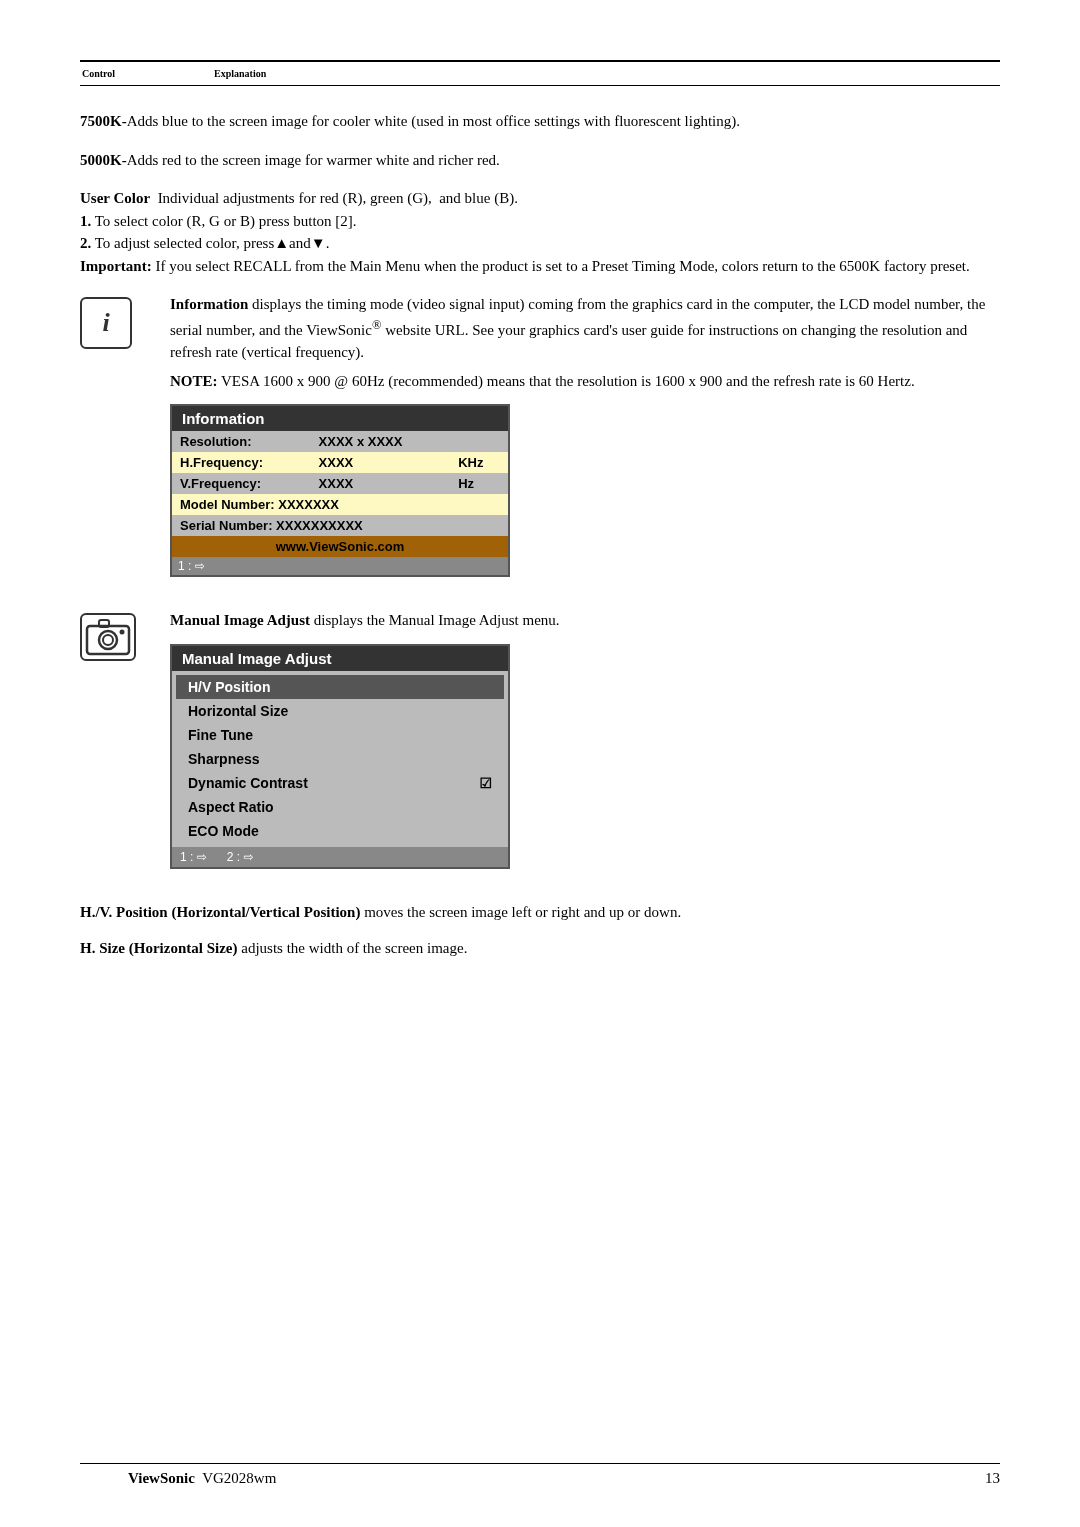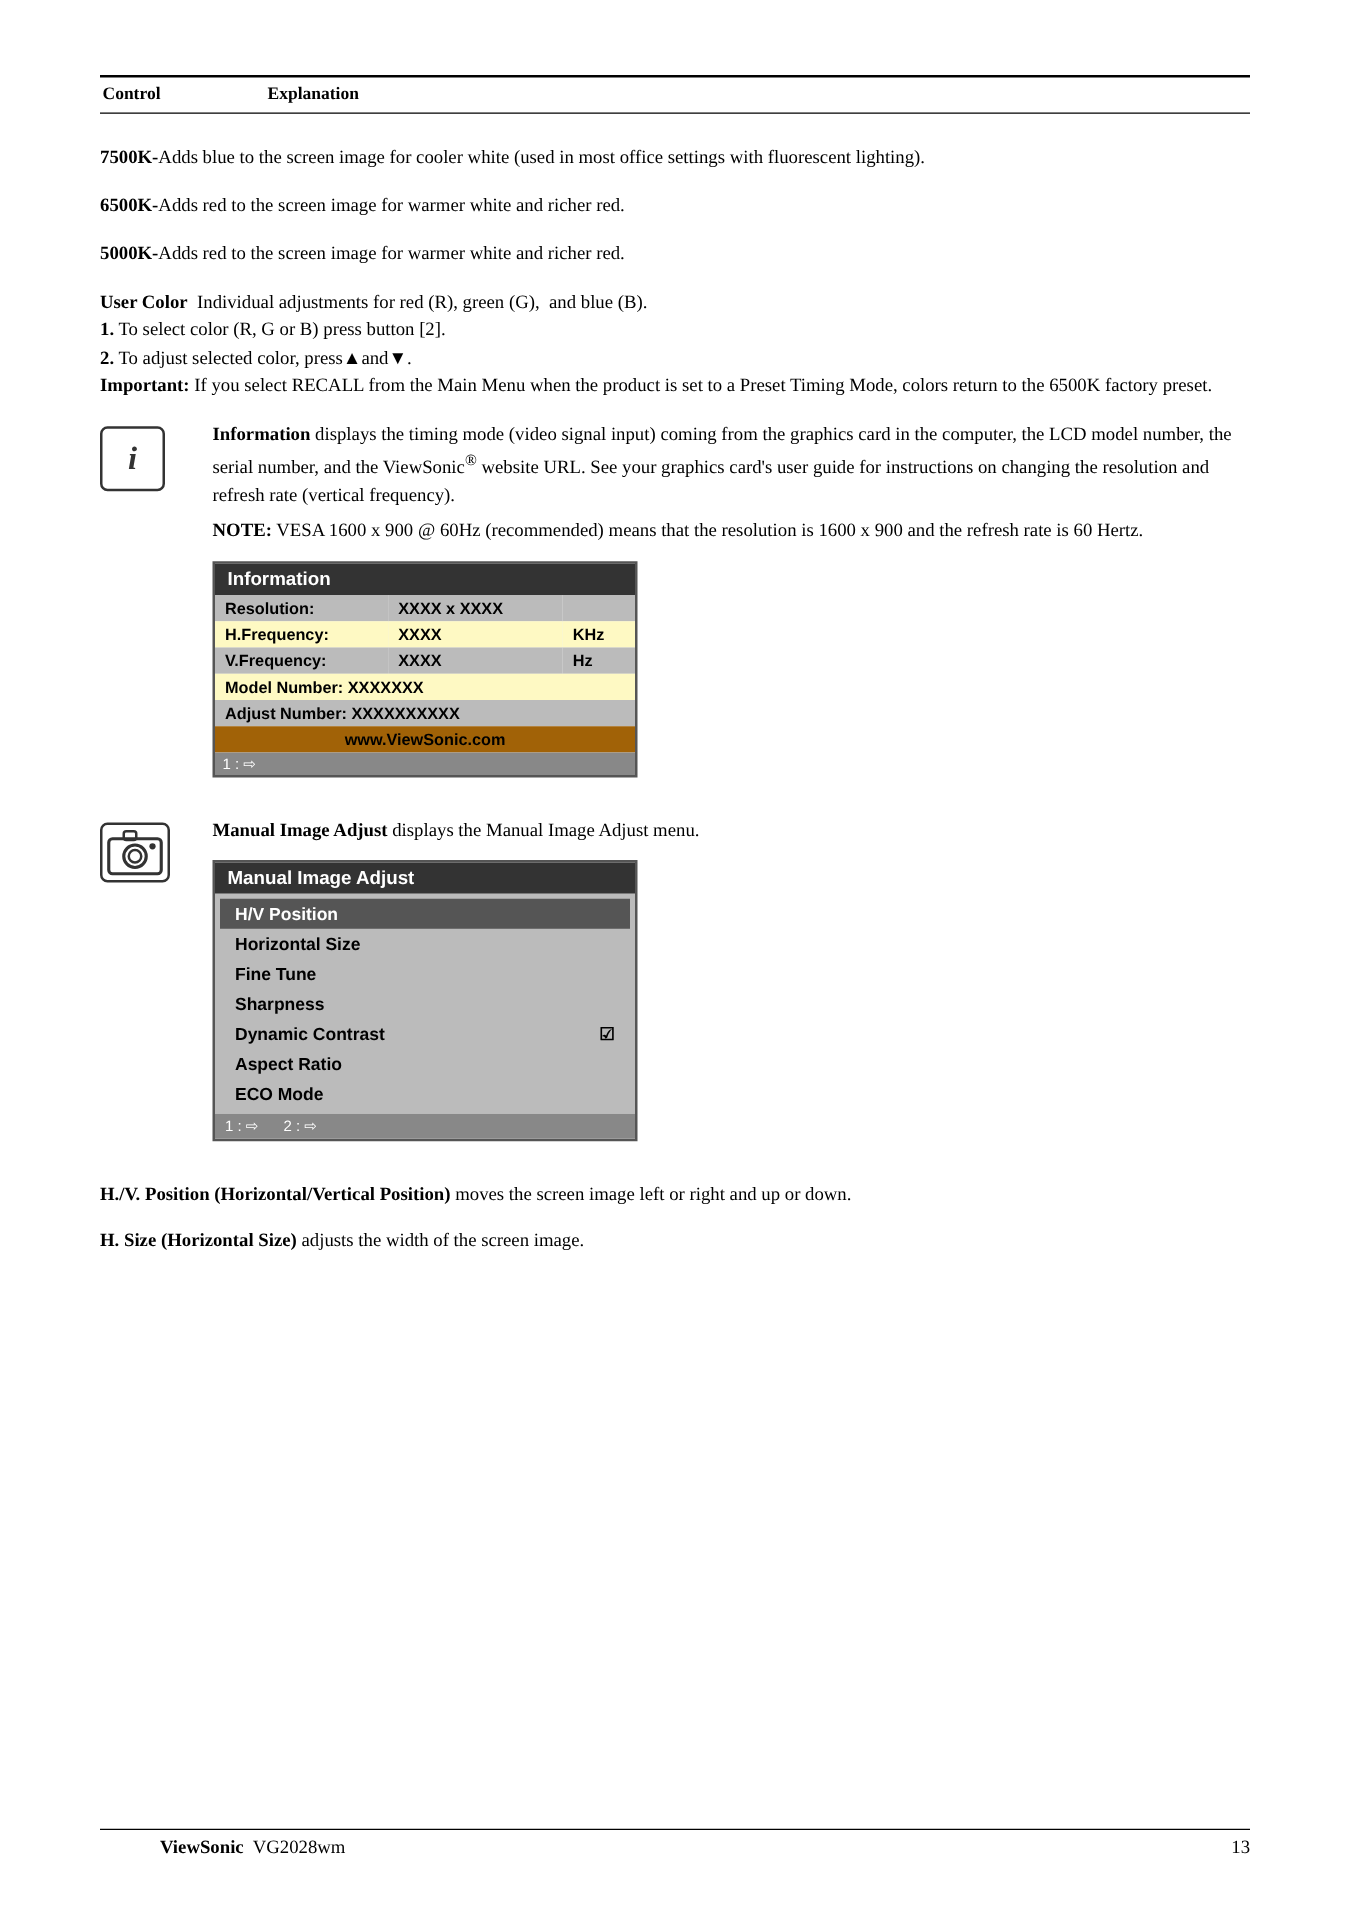--- a/index.html
+++ b/index.html
@@ -18,21 +18,21 @@
     }
     
     .header-table {
       width: 100%;
       border-top: 2px solid #000;
       border-bottom: 1px solid #000;
       margin-bottom: 24px;
     }
     .header-table td {
       font-weight: bold;
-      font-size: 14px;
+      font-size: 10px;
       padding: 4px 10px 4px 0;
     }
     .header-table td:first-child {
       width: 130px;
     }
 
     
     .section {
       display: flex;
       flex-direction: row;
@@ -222,23 +222,20 @@
       <td>Control</td>
       <td>Explanation</td>
     </tr>
   </tbody>
     </table>
 
   <div class="no-icon-section">
     <p><b>7500K-</b>Adds blue to the screen image for cooler white (used in most office settings with fluorescent lighting).</p>
   </div>
 
-  <div class="no-icon-section">
-    <p><b>6500K-</b>Adds red to the screen image for warmer white and richer red.</p>
-  </div>
 
   <div class="no-icon-section">
     <p><b>5000K-</b>Adds red to the screen image for warmer white and richer red.</p>
   </div>
 
   <div class="no-icon-section">
     <p><b>User Color</b>&nbsp; Individual adjustments for red (R), green (G), &nbsp;and blue (B).</p>
     <p><b>1.</b> To select color (R, G or B) press button [2].</p>
     <p><b>2.</b> To adjust selected color, press▲and▼.</p>
     <p><b>Important:</b> If you select RECALL from the Main Menu when the product is set to a Preset Timing Mode, colors return to the 6500K factory preset.</p>
@@ -274,21 +271,21 @@
           </tr>
           <tr>
             <td><b>V.Frequency:</b></td>
             <td class="val"><b>XXXX</b></td>
             <td class="unit"><b>Hz</b></td>
           </tr>
           <tr>
             <td colspan="3"><b>Model Number: XXXXXXX</b></td>
           </tr>
           <tr>
-            <td colspan="3"><b>Adjust Number: XXXXXXXXXX</b></td>
+            <td colspan="3"><b>Serial Number: XXXXXXXXXX</b></td>
           </tr>
         </tbody>
           </table>
         <div class="website-row">www.ViewSonic.com</div>
         <div class="footer-row">1 : ⇨</div>
       </div>
     </div>
   </div>
 
   <div class="section">

